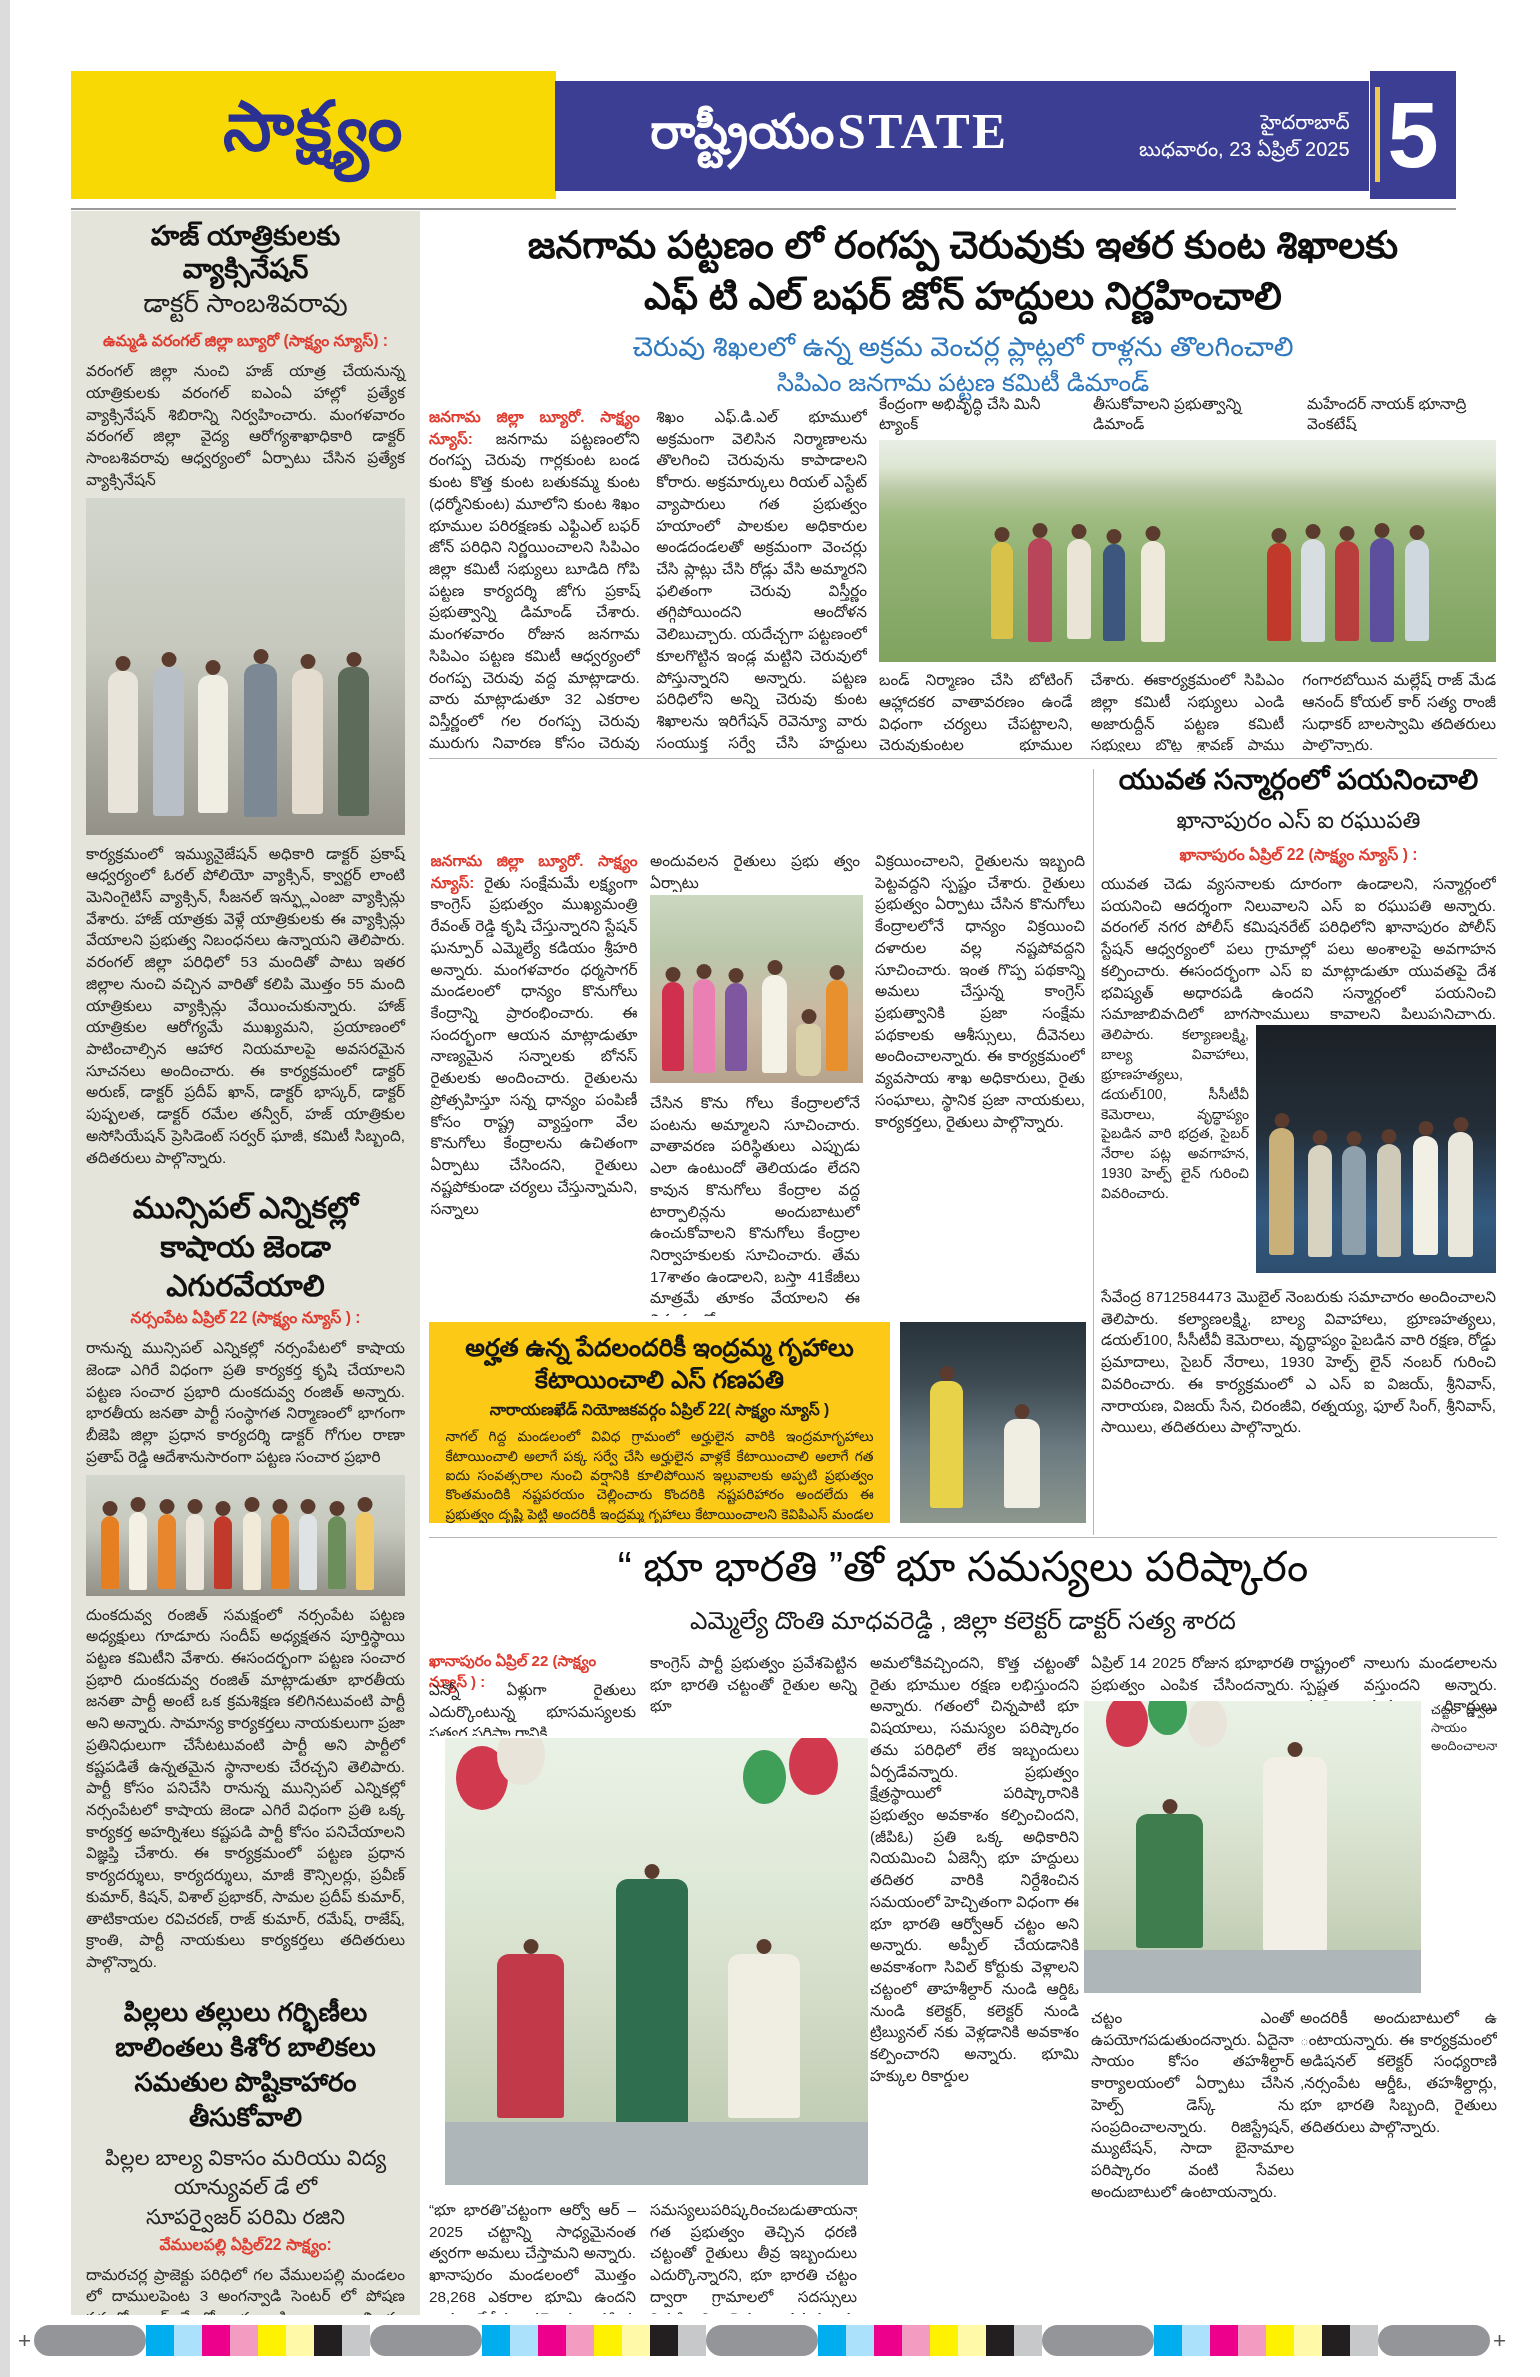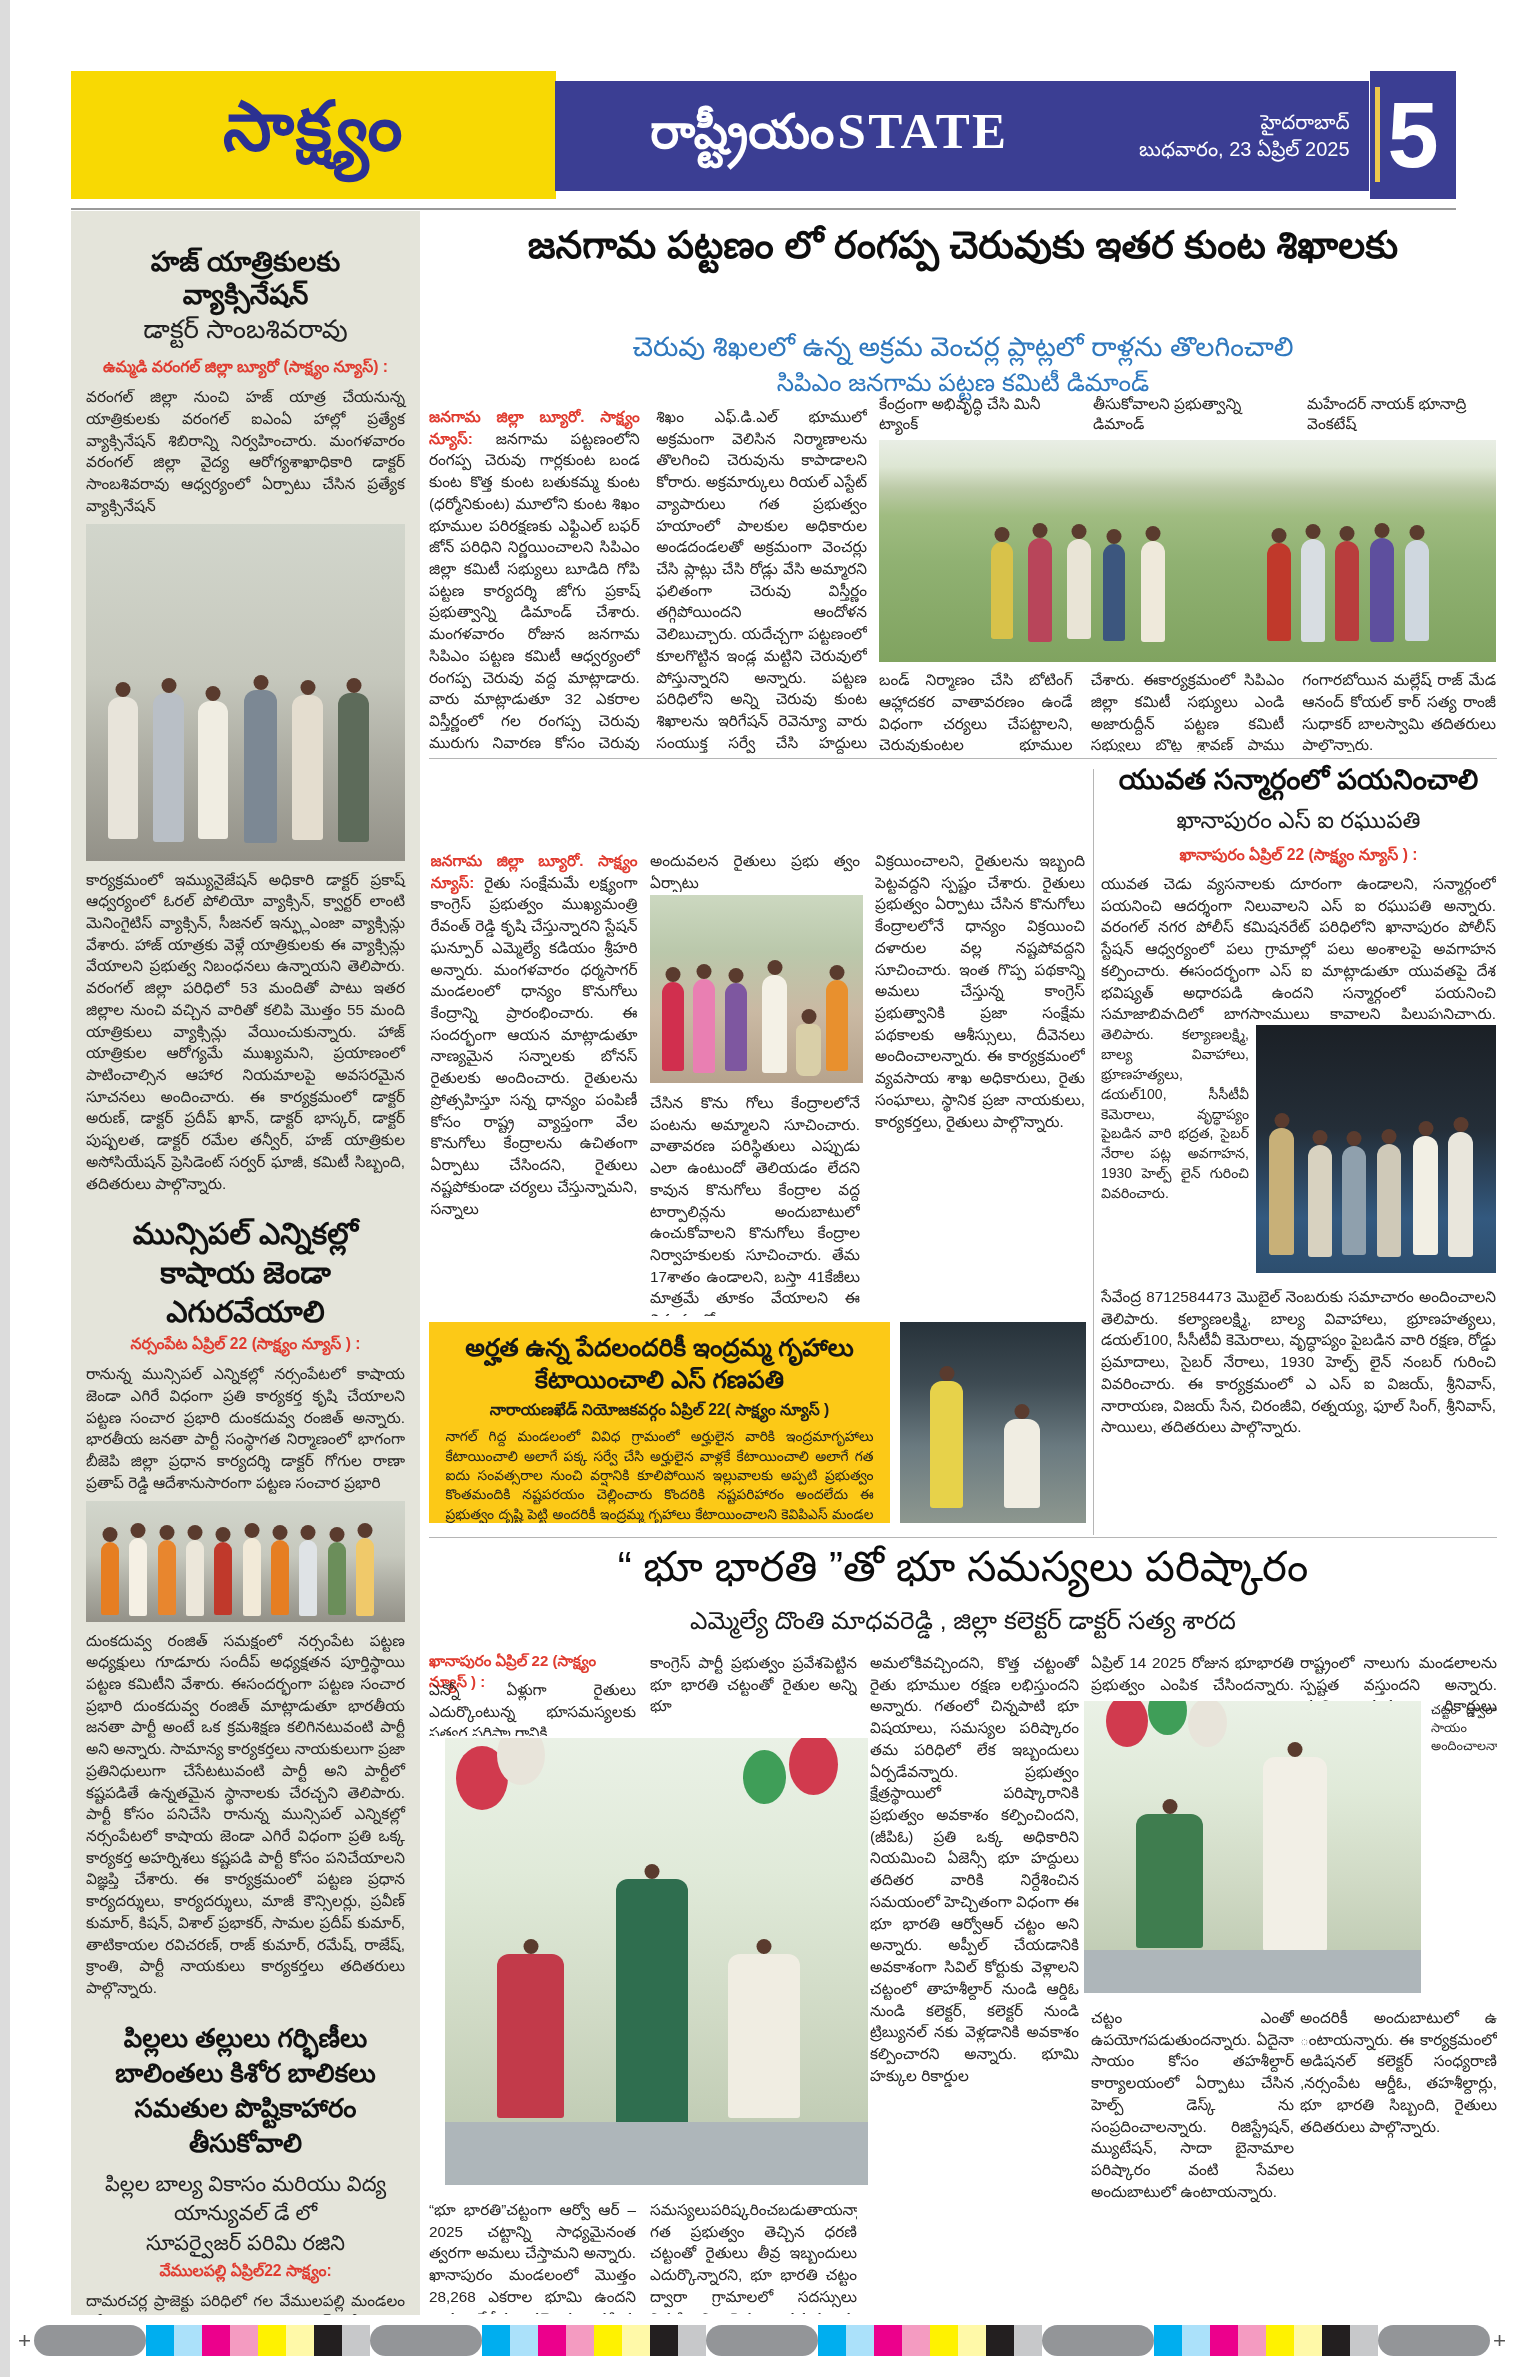--- a/index.html
+++ b/index.html
@@ -34,21 +34,21 @@
 
   .ph-field{background:linear-gradient(180deg,#e9eee5 0%,#dde6d3 12%,#bccaa7 22%,#a0bc81 34%,#90b172 55%,#80a360 100%);}
   .ph-indoor{background:linear-gradient(180deg,#d2d6cc 0%,#c6c8bd 45%,#adada3 70%,#939188 100%);}
   .ph-crowd{background:linear-gradient(180deg,#ccd8c0 0%,#bac8ab 30%,#cab9a3 62%,#b6a38d 100%);}
   .ph-night{background:linear-gradient(180deg,#1b2026 0%,#242e38 42%,#33597f 78%,#2d4e6e 100%);}
   .ph-event{background:linear-gradient(180deg,#eaf1e6 0%,#e0ead9 30%,#d0dac5 62%,#b9c5ac 100%);}
   .ph-office{background:linear-gradient(180deg,#27323a 0%,#3d4a52 30%,#6a7a80 62%,#8d978f 100%);}
 
   
   .rail{position:absolute;left:71px;top:211px;width:349px;height:2104px;background:#e4e4da;
-    padding:29px 15px;box-sizing:border-box;overflow:hidden;}
+    padding:3px 15px;box-sizing:border-box;overflow:hidden;}
   .rail h2{margin:4.5px 0 3px 0;text-align:center;color:#111111;}
   .rail .h-haj{font-size:27.6px;line-height:1.2;}
   .rail .h-sub{font-size:26px;font-weight:normal;text-align:center;margin:1.5px 0 7.5px 0;color:#222;}
   .rail .dl{display:block;text-align:center;font-size:15.7px;margin:4.5px 0 6px 0;}
   .rail .h-mun{font-size:30px;line-height:1.3;margin-top:19.4px;}
   .rail .h-chi{font-size:26px;line-height:1.35;margin-top:22.4px;}
   .rail .sub2{font-size:21px;text-align:center;line-height:1.4;margin:7.5px 0 1.5px 0;color:#222;}
 
   
   .main{position:absolute;left:429px;top:211px;width:1068px;height:2104px;overflow:hidden;}
@@ -161,20 +161,21 @@
       <p class="body" style="margin:0 0 7.5px 0">దామరచర్ల ప్రాజెక్టు పరిధిలో గల వేములపల్లి మండలం లో దాములపెంట 3 అంగన్వాడి సెంటర్ లో పోషణ పక్షంలో ల్యాప్ డే లో భాగంగా పిల్లల బాల్య వికాసం మరియు విద్య యాన్యువల్ డే</p>
 
     </article>
   </div>
 
   <div class="main">
 
     <section>
       <div class="abs jg-head">
         <span>జనగామ పట్టణం లో రంగప్ప చెరువుకు ఇతర కుంట శిఖాలకు</span><br>
+        <span>ఎఫ్ టి ఎల్  బఫర్ జోన్ హద్దులు నిర్ణహించాలి</span>
       </div>
       <div class="abs jg-sub" style="top:121px;font-size:27px">చెరువు శిఖలలో ఉన్న అక్రమ వెంచర్ల ప్లాట్లలో రాళ్లను తొలగించాలి</div>
       <div class="abs jg-sub" style="top:158px;font-size:24.6px">సిపిఎం జనగామ పట్టణ కమిటీ డిమాండ్</div>
 
       <div class="abs jg-cols body">
         <span class="dateline">జనగామ జిల్లా బ్యూరో. సాక్ష్యం న్యూస్:</span>
         <span>జనగామ పట్టణంలోని రంగప్ప చెరువు గార్లకుంట బండ కుంట కొత్త కుంట బతుకమ్మ కుంట (ధర్మోనికుంట) మూలోని కుంట శిఖం భూముల పరిరక్షణకు ఎఫ్టిఎల్ బఫర్ జోన్ పరిధిని నిర్ణయించాలని సిపిఎం జిల్లా కమిటీ సభ్యులు బూడిది గోపి పట్టణ కార్యదర్శి జోగు ప్రకాష్ ప్రభుత్వాన్ని డిమాండ్ చేశారు. మంగళవారం రోజున జనగామ సిపిఎం పట్టణ కమిటీ ఆధ్వర్యంలో రంగప్ప చెరువు వద్ద మాట్లాడారు. వారు మాట్లాడుతూ 32 ఎకరాల విస్తీర్ణంలో గల రంగప్ప చెరువు మురుగు నివారణ కోసం చెరువు శిఖం ఎఫ్.డి.ఎల్ భూములో అక్రమంగా వెలిసిన నిర్మాణాలను తొలగించి చెరువును కాపాడాలని కోరారు.</span>
         <span>అక్రమార్కులు రియల్ ఎస్టేట్ వ్యాపారులు గత ప్రభుత్వం హయాంలో పాలకుల అధికారుల అండదండలతో అక్రమంగా వెంచర్లు చేసి ప్లాట్లు చేసి రోడ్లు వేసి అమ్మారని ఫలితంగా చెరువు విస్తీర్ణం తగ్గిపోయిందని ఆందోళన వెలిబుచ్చారు. యదేచ్చగా పట్టణంలో కూలగొట్టిన ఇండ్ల మట్టిని చెరువులో పోస్తున్నారని అన్నారు. పట్టణ పరిధిలోని అన్ని చెరువు కుంట శిఖాలను ఇరిగేషన్ రెవెన్యూ వారు సంయుక్త సర్వే చేసి హద్దులు నిర్ణయించాలని డిమాండ్ చేశారు. అలాగే సమీపంలో పట్టణ ప్రజల అవసరాలకు భాగంగా చెరువును పర్యాటక</span>
       </div>
 

